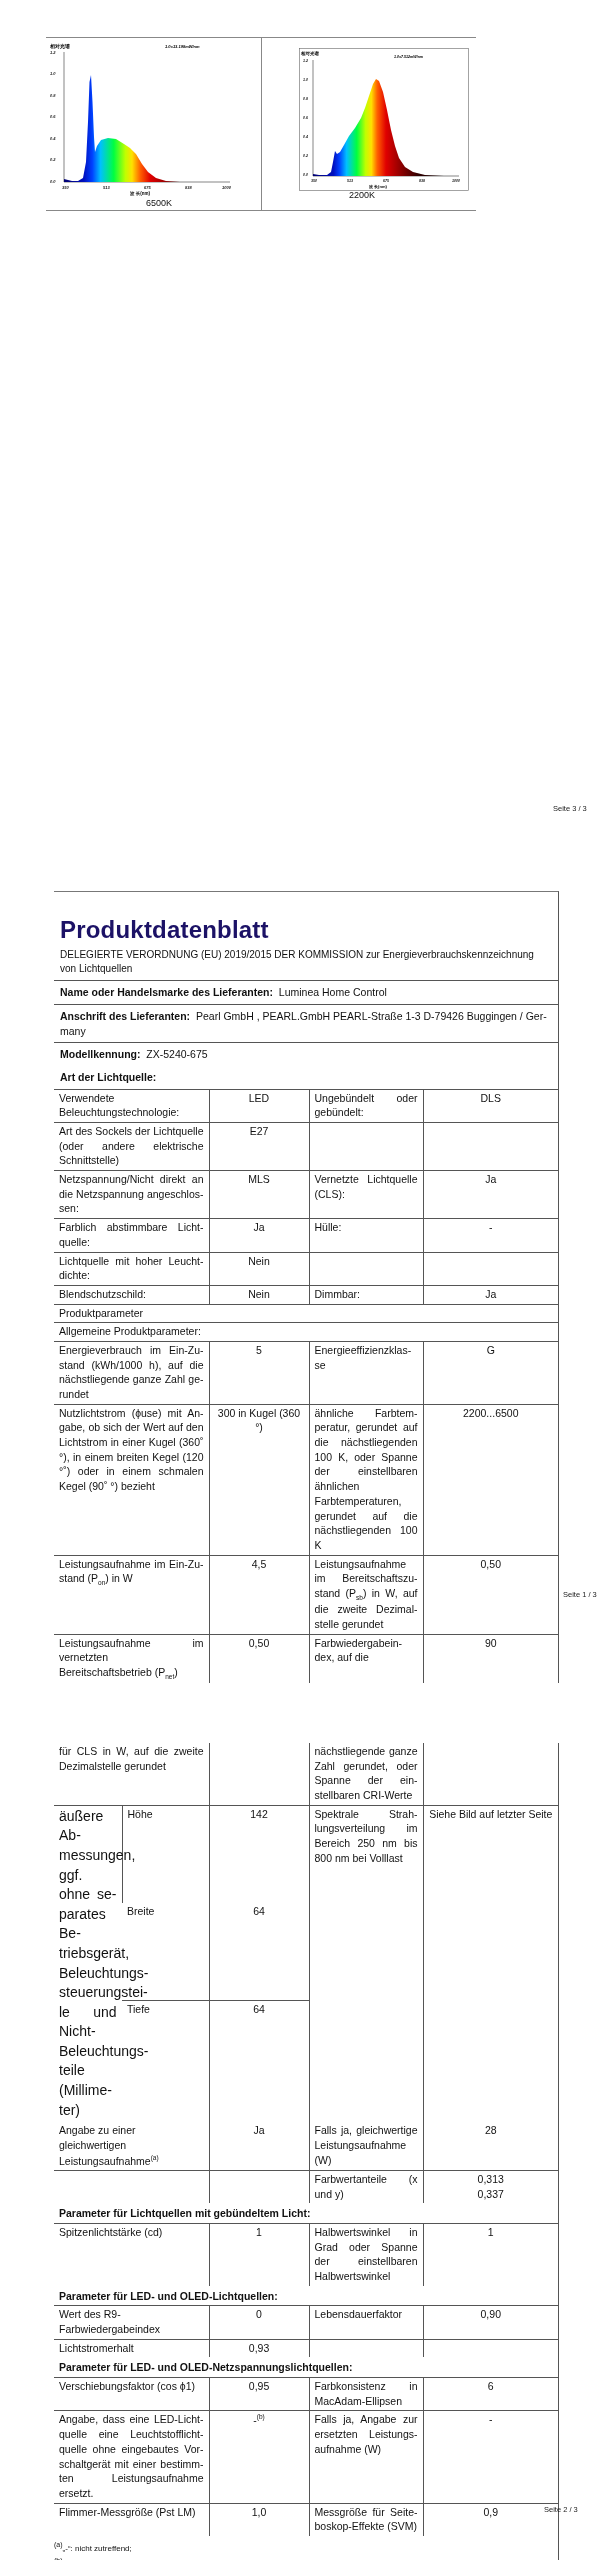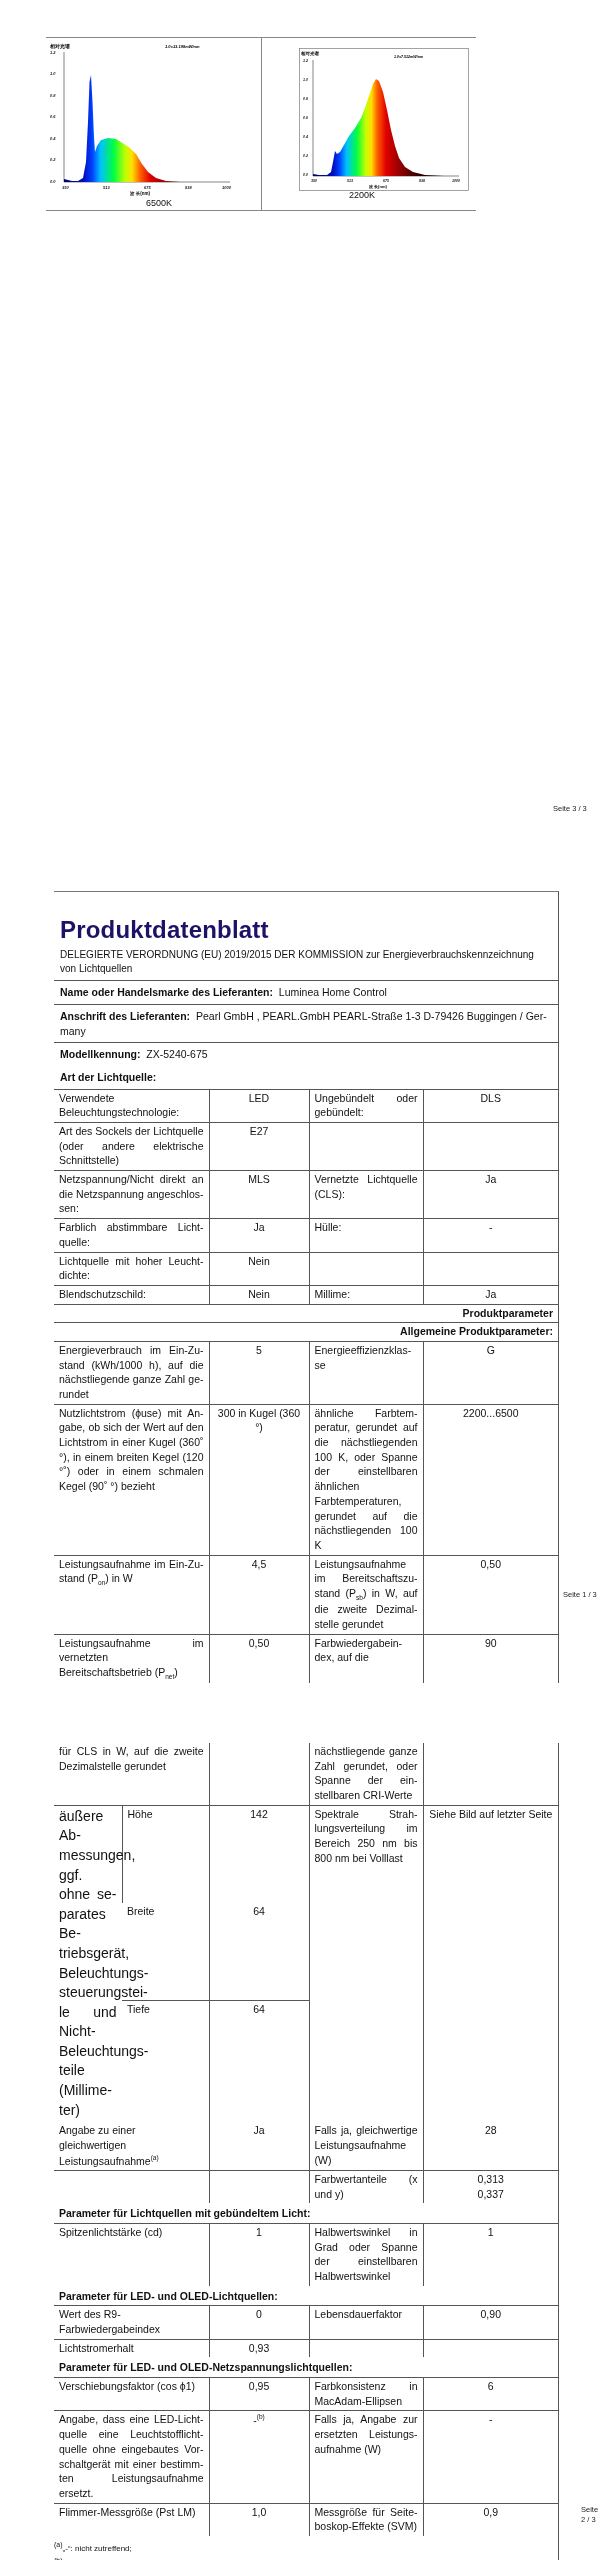--- a/index.html
+++ b/index.html
@@ -23,21 +23,21 @@
   .sub { font-size: 10px; padding: 0 6px 5px 6px; line-height: 1.35; }
   .line { padding: 4px 6px; border-top: 1px solid #555; font-size: 10.5px; line-height: 1.4; }
   .line b { font-weight: 700; }
   .line.noborder { border-top: none; }
 
   table.grid { width: 100%; border-collapse: collapse; table-layout: fixed; font-size: 10.5px; }
   table.grid td { border-top: 1px solid #555; border-left: 1px solid #555; padding: 1px 5px 2px 5px; vertical-align: top; line-height: 1.4; }
   table.grid tr td:first-child { border-left: none; }
   table.grid td.c { text-align: center; }
   table.grid td.j { text-align: justify; hyphens: manual; }
-  table.grid td.secthead { text-align: right; font-weight: 700; border-left: none; margin-top: 24px; }
+  table.grid td.secthead { text-align: left; font-weight: 400; border-left: none; margin-top: 24px; }
   table.grid td.sectleft { font-weight: 700; border-left: none; padding-top: 3px; }
   table.grid tr.noline td { border-top: none; }
   sub, sup { font-size: 6.5px; }
   .foot { font-size: 8px; padding: 3px 0 0 0; line-height: 1.6; }
   .foot sup { font-size: 7px; }
 </style>
 </head>
 <body>
 
 <section class="charts">
@@ -181,21 +181,21 @@
     </tr>
     <tr>
       <td class="j">Lichtquelle mit hoher Leucht­dichte:</td>
       <td class="c">Nein</td>
       <td></td>
       <td></td>
     </tr>
     <tr>
       <td>Blendschutzschild:</td>
       <td class="c">Nein</td>
-      <td>Millime:</td>
+      <td>Dimmbar:</td>
       <td class="c">Ja</td>
     </tr>
     <tr>
       <td colspan="4" class="secthead">Produktparameter</td>
     </tr>
     <tr>
       <td colspan="4" class="secthead">Allgemeine Produktparameter:</td>
     </tr>
     <tr>
       <td class="j">Energieverbrauch im Ein-Zu­stand (kWh/1000 h), auf die nächstliegende ganze Zahl ge­rundet</td>
@@ -316,13 +316,13 @@
       <td class="c">0,9</td>
     </tr>
   </tbody>
     </table>
   <div class="foot">
     <div><sup>(a)</sup><span>„-“: nicht zutreffend;</span></div>
     <div><sup>(b)</sup><span>„-“: nicht zutreffend;</span></div>
   </div>
 </section>
 
-<div class="page-num" style="left:537px;top:2505px">Seite 2 / 3</div>
+<div class="page-num" style="left:500px;top:2505px">Seite 2 / 3</div>
 
 </body></html>

